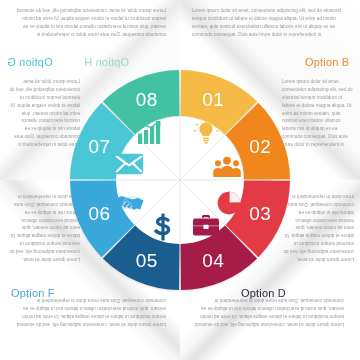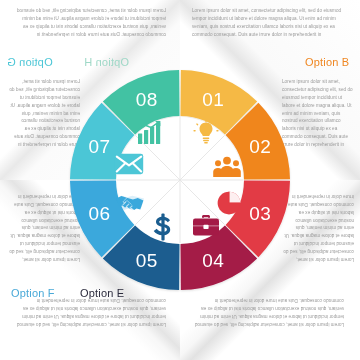--- a/index.html
+++ b/index.html
@@ -128,21 +128,21 @@
   <div class="txt flip180" id="txt-f-side">Lorem ipsum dolor sit amet, consectetur adipiscing elit, sed do eiusmod tempor incididunt ut labore et dolore magna aliqua. Ut enim ad minim veniam, quis nostrud exercitation ullamco laboris nisi ut aliquip ex ea commodo consequat. Duis aute irrure dolor in reprehenderit in</div>
   <div class="txt flip180" id="txt-e-bot">Lorem ipsum dolor sit amet, consectetur adipiscing elit, sed do eiusmod tempor incididunt ut labore et dolore magna aliqua. Ut enim ad minim veniam, quis nostrud exercitation ullamco laboris nisi ut aliquip ex ea commodo consequat. Duis aute irrure dolor in reprehenderit in</div>
 
   <div class="txt flip180" id="txt-c-side">Lorem ipsum dolor sit amet, consectetur adipiscing elit, sed do eiusmod tempor incididunt ut labore et dolore magna aliqua. Ut enim ad minim veniam, quis nostrud exercitation ullamco laboris nisi ut aliquip ex ea commodo consequat. Duis aute irrure dolor in reprehenderit in</div>
   <div class="txt flip180" id="txt-d-bot">Lorem ipsum dolor sit amet, consectetur adipiscing elit, sed do eiusmod tempor incididunt ut labore et dolore magna aliqua. Ut enim ad minim veniam, quis nostrud exercitation ullamco laboris nisi ut aliquip ex ea commodo consequat. Duis aute irrure dolor in reprehenderit in</div>
 
   <div class="opt mirror" id="opt-g" style="color:#4cc6d6">Option G</div>
   <div class="opt mirror" id="opt-h" style="color:#9fd8c7">Option H</div>
   <div class="opt" id="opt-b" style="color:#ef8722">Option B</div>
   <div class="opt" id="opt-f" style="color:#49a9d8">Option F</div>
-  <div class="opt" id="opt-e" style="color:#2b2b3d">Option E</div>
+  <div class="opt" id="opt-d" style="color:#2b2b3d">Option D</div>
 
   <div id="donut">
     <svg viewBox="0 0 240 240" width="240" height="240">
       <defs>
         <filter id="soft" x="-20%" y="-20%" width="140%" height="140%">
           <feDropShadow dx="0" dy="1" stdDeviation="1.2" flood-color="#000" flood-opacity="0.13"></feDropShadow>
         </filter>
       </defs>
       <g id="ring-group" filter="url(#soft)">
           <path d="M 120.86392909775824 10.003392659073143 A 110 110 0 0 1 197.16845683479414 41.6097629182274 L 164.89801124933476 74.39113478878684 A 64 64 0 0 0 120.50264965687752 56.00197391073346 Z" fill="#f5b944"></path>

